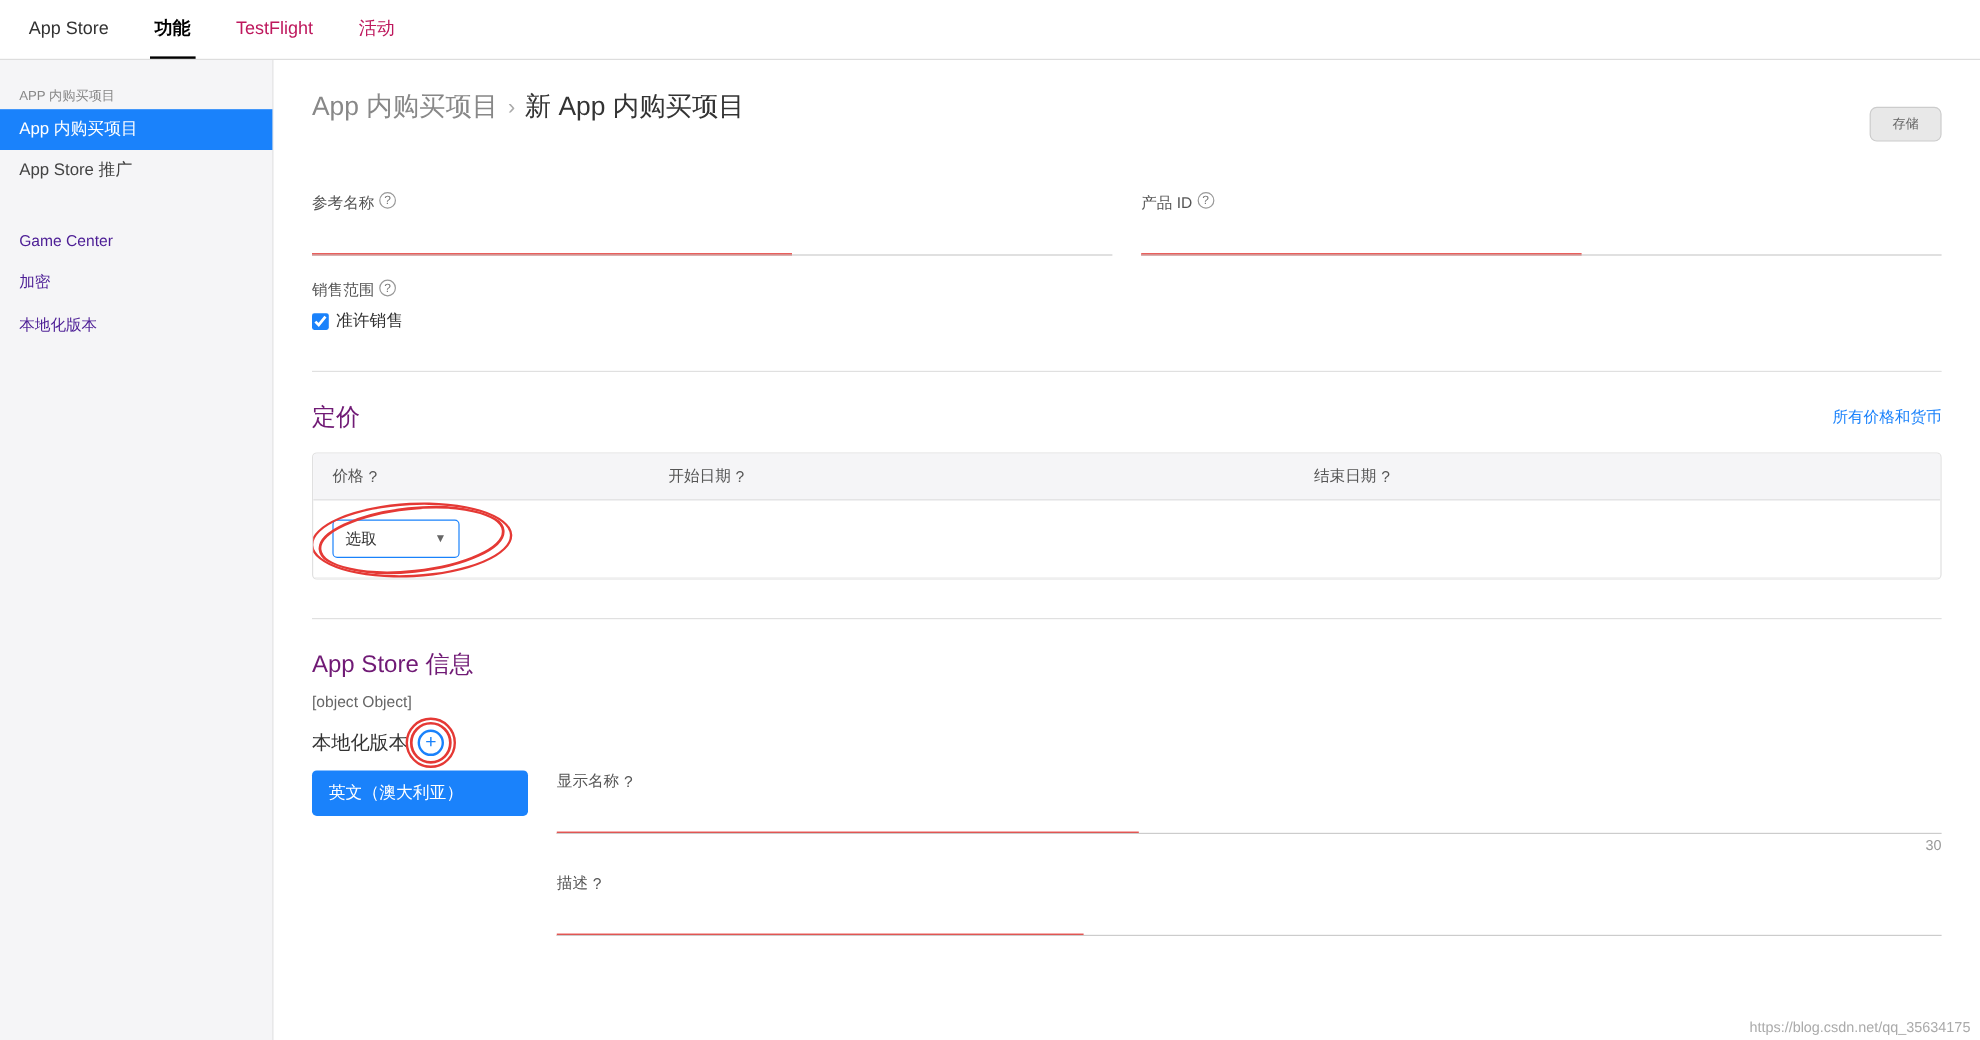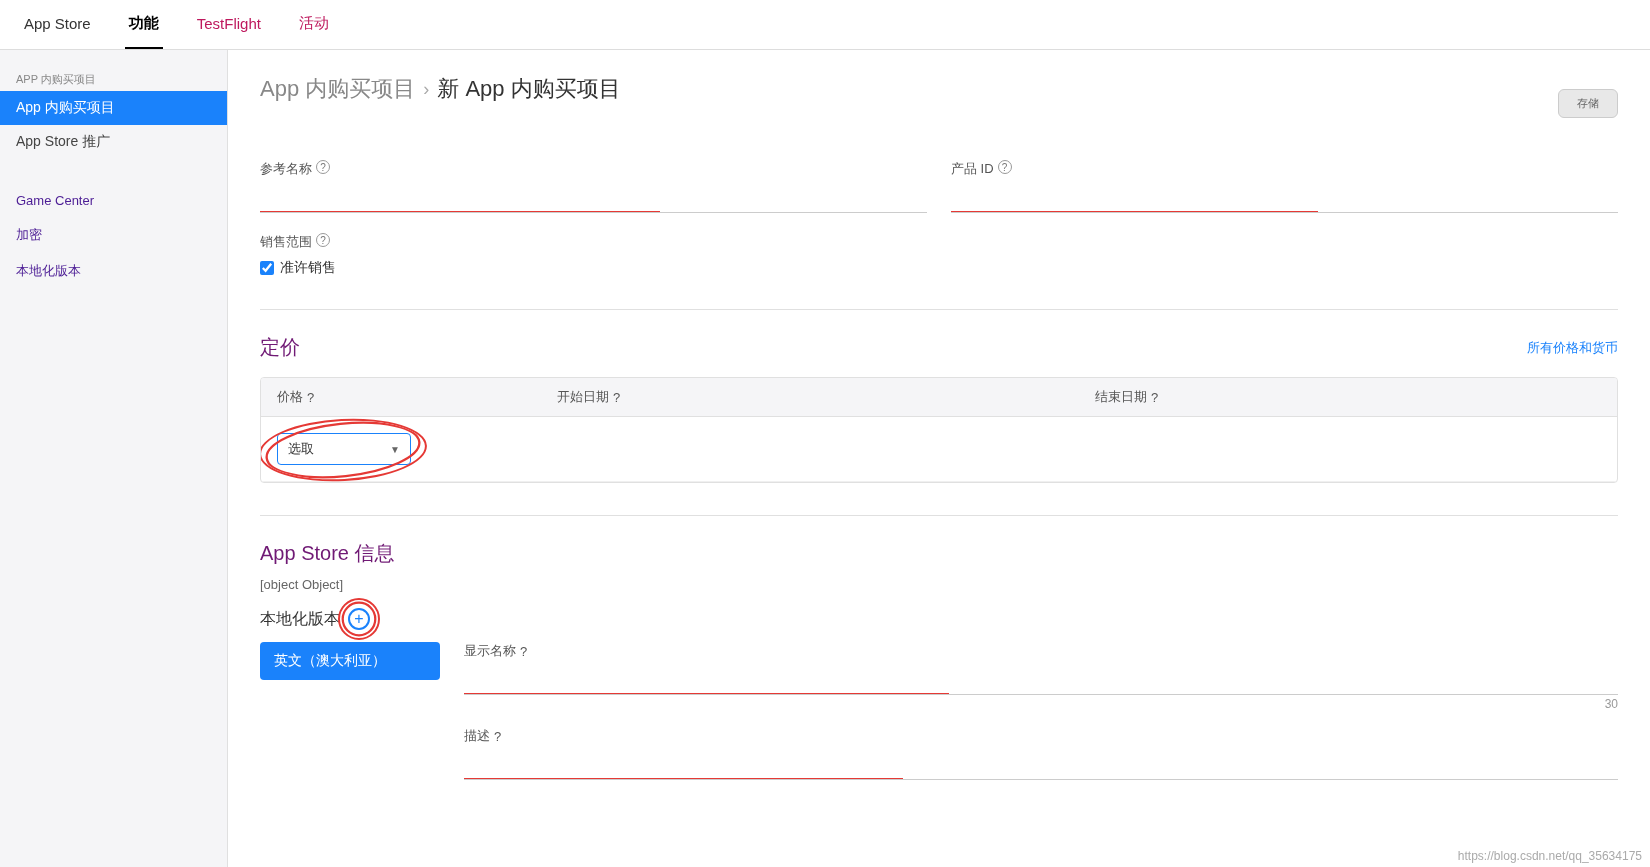--- a/index.html
+++ b/index.html
@@ -239,21 +239,21 @@
       border: 1px solid #1a82fb;
       border-radius: 4px;
       padding: 6px 10px;
       font-size: 13px;
       color: #333;
       background: #fff;
       cursor: pointer;
       display: flex;
       align-items: center;
       justify-content: space-between;
-      width: 134px;
+      width: 106px;
       position: relative;
     }
     .select-dropdown select {
       position: absolute;
       opacity: 0;
       width: 100%;
       height: 100%;
       top: 0;
       left: 0;
       cursor: pointer;

